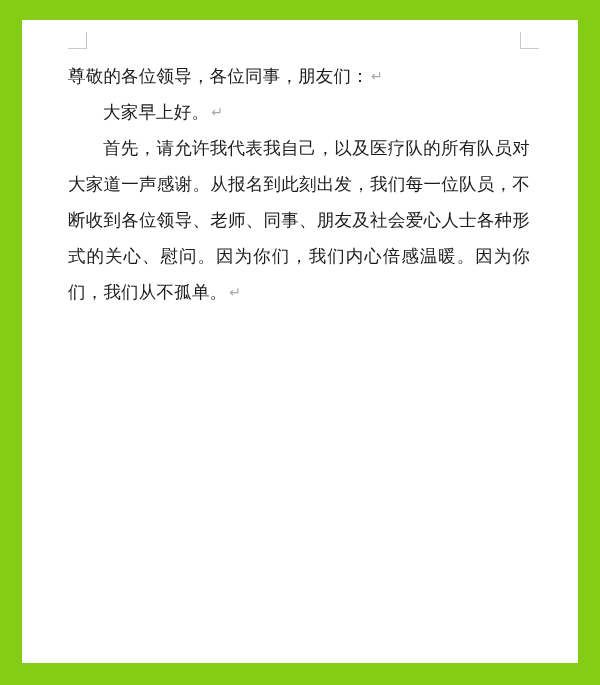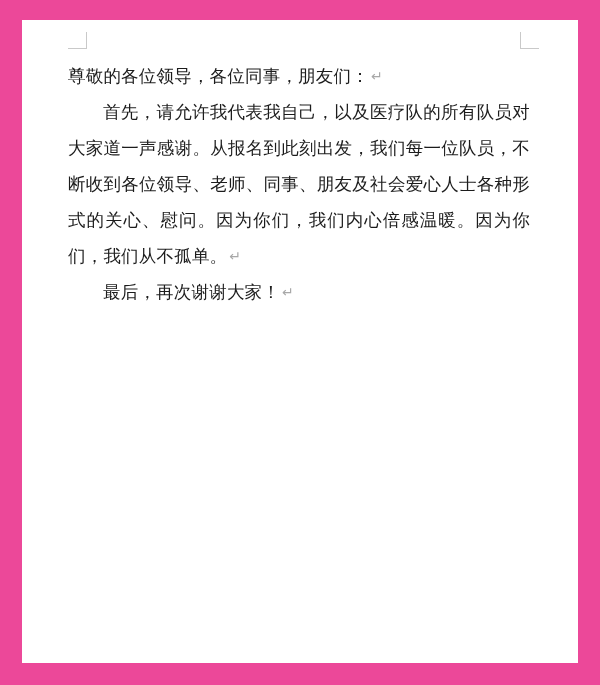--- a/index.html
+++ b/index.html
@@ -13,21 +13,21 @@
     overflow: hidden;
     font-family: "Liberation Serif", "DejaVu Serif", serif;
   }
 
   
   .frame {
     position: absolute;
     left: 0; top: 0;
     width: 600px;
     height: 685px;
-    background: #ec4899;
+    background: #84cc16;
   }
 
   
   .page {
     position: absolute;
     left: 22px;
     top: 20px;
     width: 556px;
     height: 643px;
     background: #ffffff;
@@ -109,24 +109,24 @@
 <div class="frame">
   <div class="page">
 
     <div class="crop-mark tl"></div>
     <div class="crop-mark tr"></div>
 
     <div class="doc-body">
 
       <p class="para flush"><span>尊敬的各位领导，各位同事，朋友们：</span><span class="pilcrow">↵</span></p>
 
+      <p class="para indent"><span>大家早上好。</span><span class="pilcrow">↵</span></p>
 
       <p class="para indent"><span>首先，请允许我代表我自己，以及医疗队的所有队员对大家道一声感谢。从报名到此刻出发，我们每一位队员，不断收到各位领导、老师、同事、朋友及社会爱心人士各种形式的关心、慰问。因为你们，我们内心倍感温暖。因为你们，我们从不孤单。</span><span class="pilcrow">↵</span></p>
 
 
 
-      <p class="para indent"><span>最后，再次谢谢大家！</span><span class="pilcrow">↵</span></p>
 
       <div class="spacer-line"></div>
 
     </div>
   </div>
 </div>
 
 </body></html>

